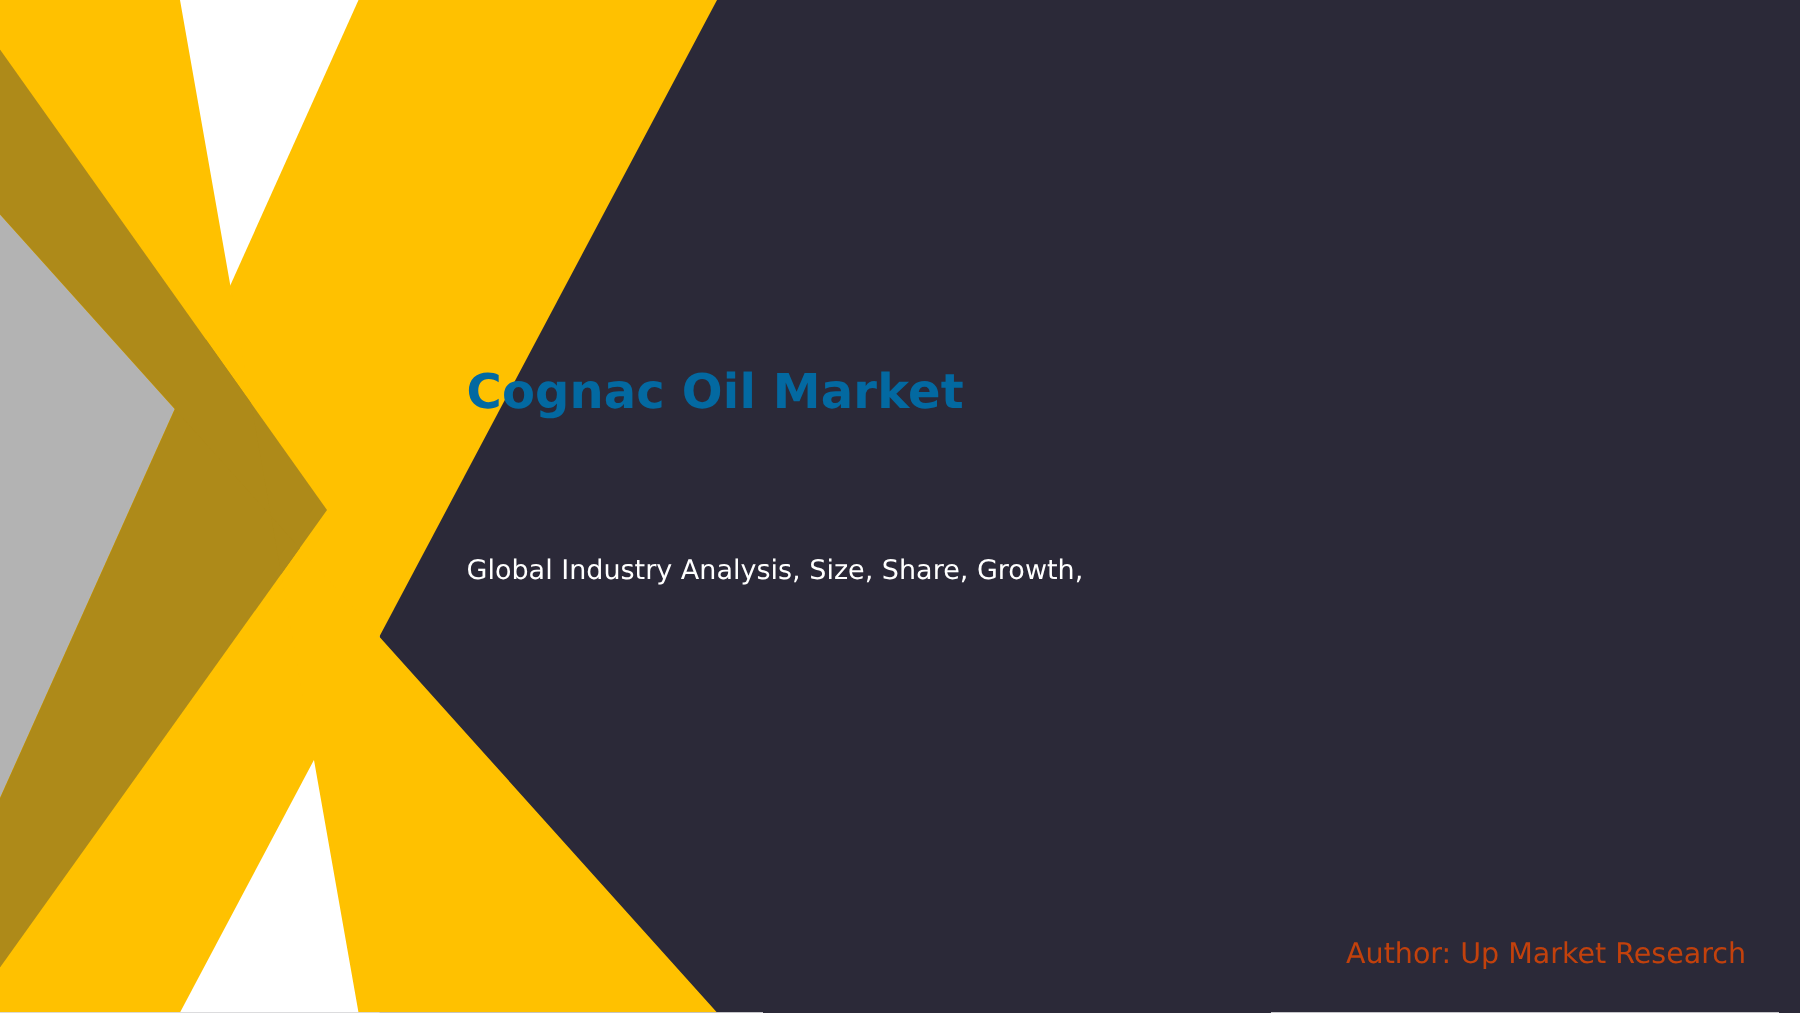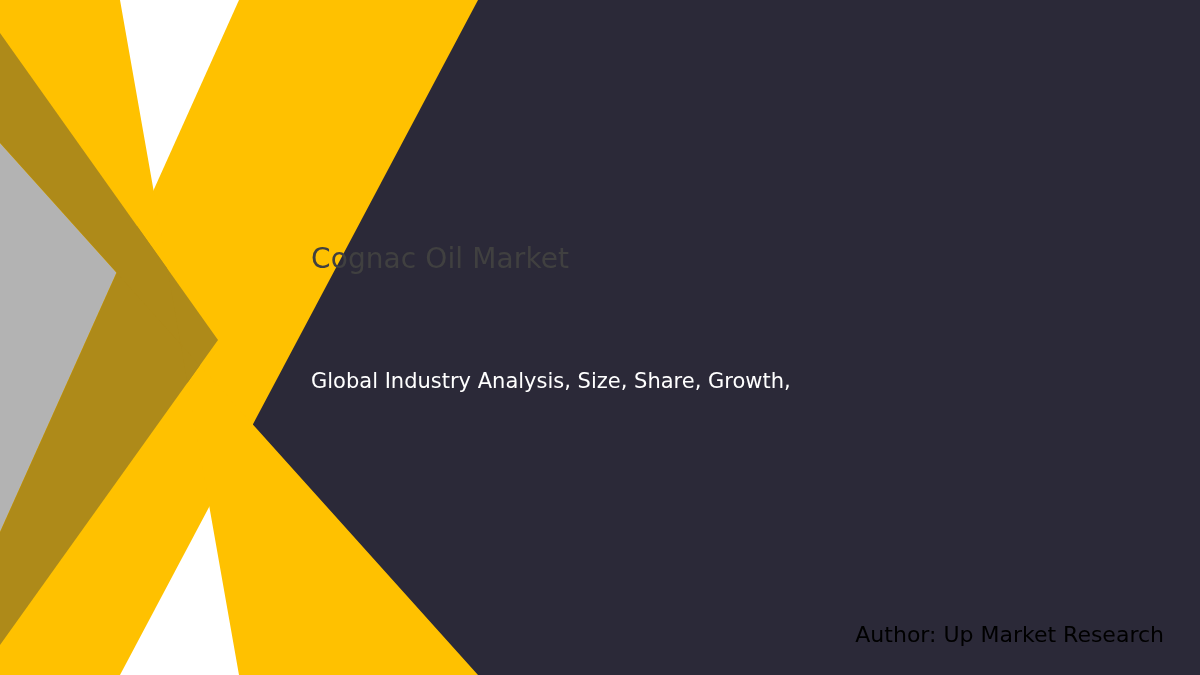--- a/index.html
+++ b/index.html
@@ -43,48 +43,48 @@
     position: absolute;
     left: 0;
     top: 0;
     width: 1200px;
     height: 675px;
   }
   .title {
     position: absolute;
     left: 311px;
     top: 243px;
-    font-size: 28px;
-    font-weight: 400;
-    color: #404040;
+    font-size: 32px;
+    font-weight: 700;
+    color: #0369a1;
     letter-spacing: 0.1px;
     line-height: 1.15;
     white-space: nowrap;
   }
   .subtitle {
     position: absolute;
     left: 311px;
     top: 360px;
     width: 640px;
-    font-size: 21px;
+    font-size: 18px;
     font-weight: 400;
     color: #ffffff;
     line-height: 42px;
   }
   .subtitle-line {
     display: block;
     white-space: nowrap;
   }
   .author {
     position: absolute;
     right: 36px;
     bottom: 28px;
-    font-size: 22px;
+    font-size: 19px;
     font-weight: 400;
-    color: #000000;
+    color: #c2410c;
     white-space: nowrap;
   }
 </style>
 </head>
 <body>
 
 <div class="slide">
 
   <svg class="bg-art" viewBox="0 0 1200 675" preserveAspectRatio="none">
     <rect x="0" y="0" width="1200" height="675" fill="#ffffff"></rect>

